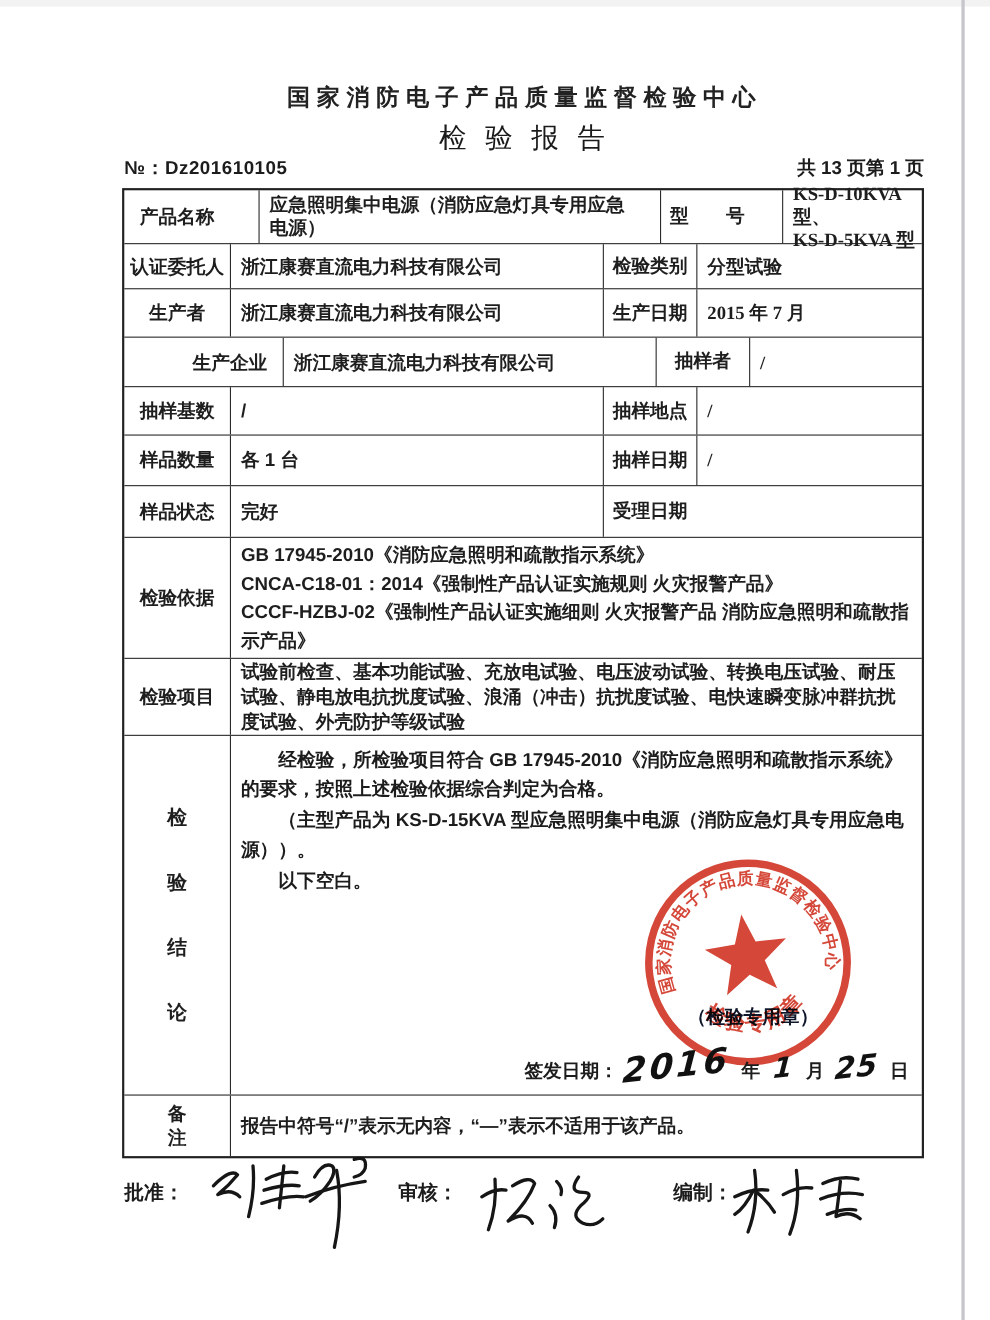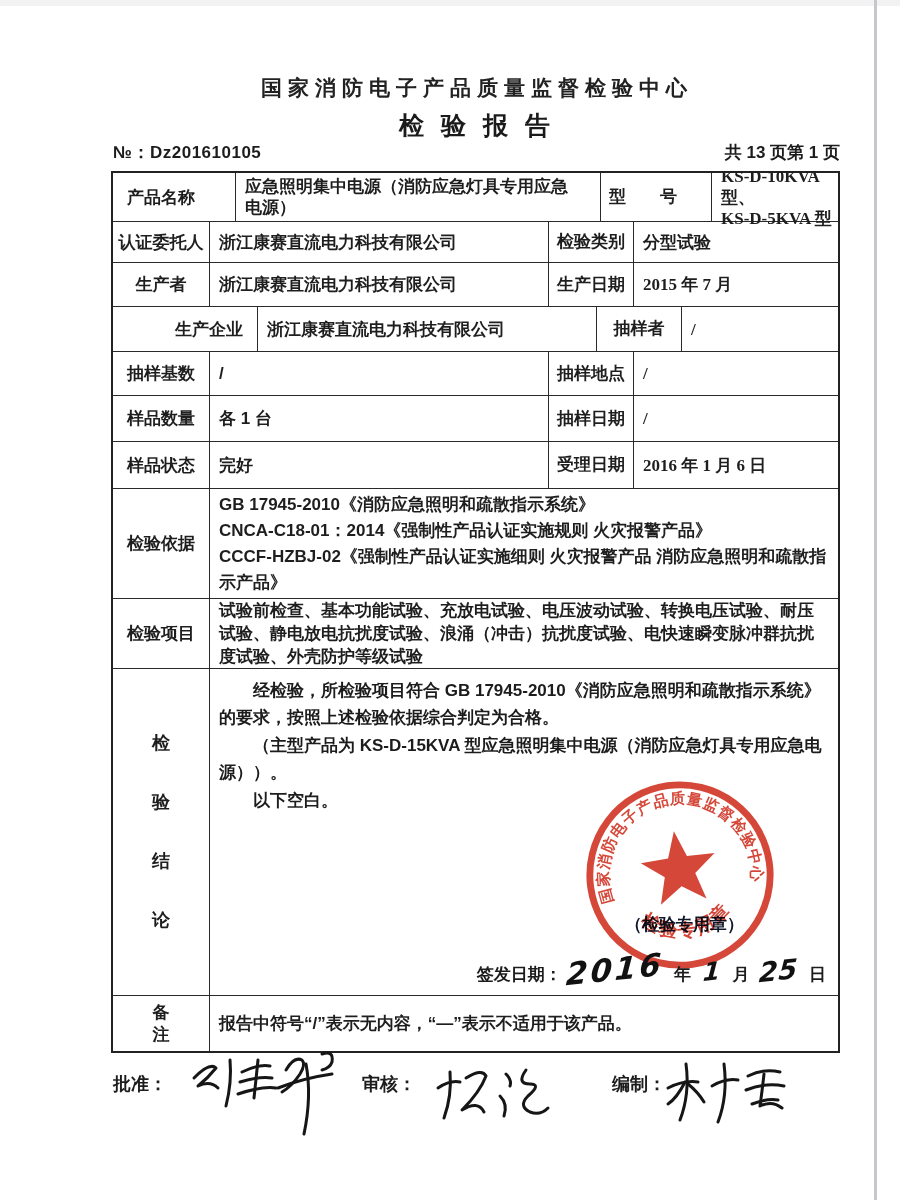--- a/index.html
+++ b/index.html
@@ -7,21 +7,21 @@
     width:900px;height:1200px;position:relative;background:#ffffff;
     font-family:"Liberation Sans","DejaVu Sans",sans-serif;color:#1c1c1c;
     overflow:hidden;
   }
   .scan-edge-right{position:absolute;top:0;right:23px;width:3px;height:1200px;background:#c7c7cb;}
   .scan-edge-top{position:absolute;top:0;left:0;width:900px;height:6px;background:#f2f2f2;}
 
   
   .header{position:absolute;left:112px;top:74px;width:730px;text-align:center;}
   .center-name{font-size:21px;font-weight:700;letter-spacing:6px;color:#222;}
-  .doc-title{font-size:25px;font-weight:700;letter-spacing:5px;margin-top:7px;color:#1a1a1a;}
+  .doc-title{font-size:25px;font-weight:400;letter-spacing:5px;margin-top:7px;color:#1a1a1a;}
   .meta{position:absolute;left:112px;top:141px;width:730px;font-size:17px;font-weight:700;}
   .meta .no{position:absolute;left:1px;top:0;letter-spacing:.5px;}
   .meta .pg{position:absolute;right:2px;top:0;}
   .meta .pg span{}
 
   
   .doc-table{position:absolute;left:111px;top:171px;width:729px;border:2px solid #222;box-sizing:border-box;background:#fff;}
   .tr{display:flex;border-top:1.5px solid #2a2a2a;box-sizing:border-box;}
   .tr.first{border-top:none;}
   .td{box-sizing:border-box;display:flex;align-items:center;font-size:17px;font-weight:700;color:#1e1e1e;line-height:21px;}
@@ -118,21 +118,20 @@
     <div class="td c1">样品数量</div>
     <div class="td c2">各 1 台</div>
     <div class="td c3">抽样日期</div>
     <div class="td c4">/</div>
   </div>
 
   <div class="tr r7">
     <div class="td c1">样品状态</div>
     <div class="td c2">完好</div>
     <div class="td c3">受理日期</div>
-    <div class="td c4">2016 年 1 月 6 日</div>
   </div>
 
   <div class="tr r8">
     <div class="td c1">检验依据</div>
     <div class="td cwide">
       <div>GB 17945-2010《消防应急照明和疏散指示系统》</div>
       <div>CNCA-C18-01：2014《强制性产品认证实施规则 火灾报警产品》</div>
       <div>CCCF-HZBJ-02《强制性产品认证实施细则 火灾报警产品 消防应急照明和疏散指示产品》</div>
     </div>
   </div>

